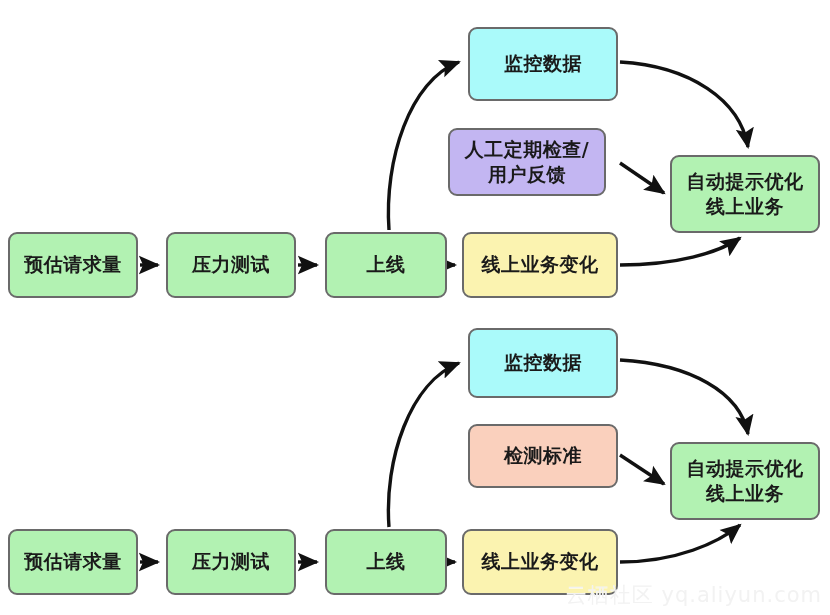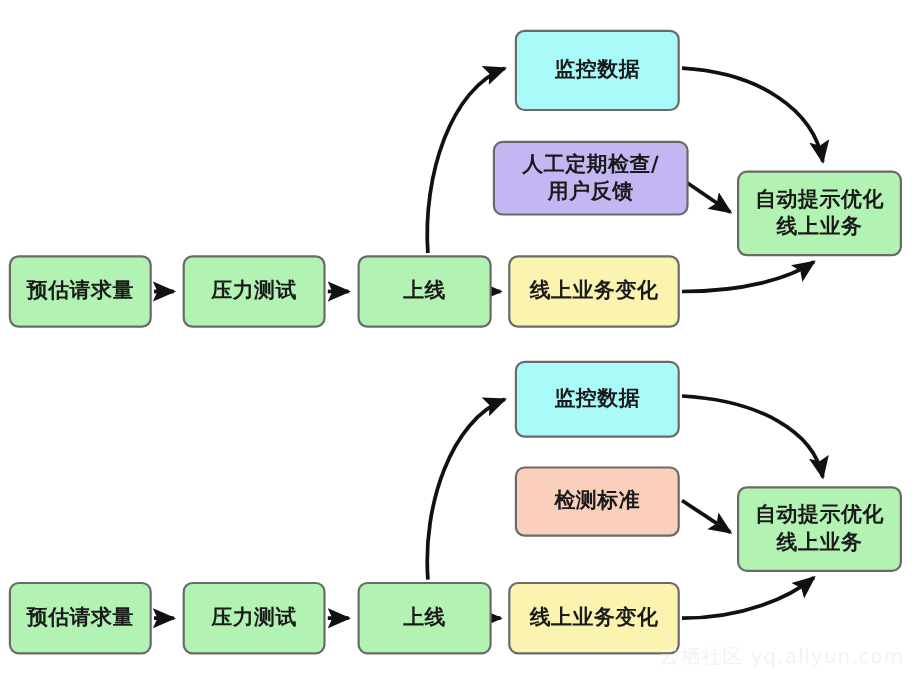--- a/index.html
+++ b/index.html
@@ -42,21 +42,21 @@
     left: 0; top: 0;
     width: 830px;
     height: 615px;
     z-index: 1;
     pointer-events: none;
   }
   .watermark {
     position: absolute;
     right: 8px;
     bottom: 6px;
-    font-size: 18px;
+    font-size: 21px;
     color: #f2f2f2;
     letter-spacing: 1px;
     z-index: 3;
     white-space: nowrap;
     text-shadow: 0 1px 0 rgba(255,255,255,0.6);
   }
 </style>
 </head>
 <body style="background: rgb(255, 255, 255);">
 
@@ -95,21 +95,21 @@
 
     <line x1="620" y1="455" x2="664" y2="484" stroke="#111111" stroke-width="3.4" marker-end="url(#arrowhead)"></line>
 
     <path d="M 620 562 C 676 562 718 543 740 525" fill="none" stroke="#111111" stroke-width="3.4" marker-end="url(#arrowhead)"></path>
   </svg>
 
   <div class="node" style="left: 8px; top: 232px; width: 130px; height: 66px; background: rgb(178, 242, 178); border-color: rgb(106, 106, 106); color: rgb(26, 26, 26);">预估请求量</div>
   <div class="node" style="left: 166px; top: 232px; width: 130px; height: 66px; background: rgb(178, 242, 178); border-color: rgb(106, 106, 106); color: rgb(26, 26, 26);">压力测试</div>
   <div class="node" style="left: 325px; top: 232px; width: 122px; height: 66px; background: rgb(178, 242, 178); border-color: rgb(106, 106, 106); color: rgb(26, 26, 26);">上线</div>
   <div class="node" style="left: 468px; top: 27px; width: 150px; height: 74px; background: rgb(170, 250, 250); border-color: rgb(106, 106, 106); color: rgb(26, 26, 26);">监控数据</div>
-  <div class="node" style="left: 448px; top: 128px; width: 178px; height: 68px; background: rgb(195, 182, 242); border-color: rgb(106, 106, 106); color: rgb(26, 26, 26);">人工定期检查/
+  <div class="node" style="left: 448px; top: 128px; width: 158px; height: 68px; background: rgb(195, 182, 242); border-color: rgb(106, 106, 106); color: rgb(26, 26, 26);">人工定期检查/
 用户反馈</div>
   <div class="node" style="left: 462px; top: 232px; width: 156px; height: 66px; background: rgb(251, 243, 176); border-color: rgb(106, 106, 106); color: rgb(26, 26, 26);">线上业务变化</div>
   <div class="node" style="left: 670px; top: 155px; width: 150px; height: 78px; background: rgb(178, 242, 178); border-color: rgb(106, 106, 106); color: rgb(26, 26, 26);">自动提示优化
 线上业务</div>
 
   <div class="node" style="left: 8px; top: 529px; width: 130px; height: 66px; background: rgb(178, 242, 178); border-color: rgb(106, 106, 106); color: rgb(26, 26, 26);">预估请求量</div>
   <div class="node" style="left: 166px; top: 529px; width: 130px; height: 66px; background: rgb(178, 242, 178); border-color: rgb(106, 106, 106); color: rgb(26, 26, 26);">压力测试</div>
   <div class="node" style="left: 325px; top: 529px; width: 122px; height: 66px; background: rgb(178, 242, 178); border-color: rgb(106, 106, 106); color: rgb(26, 26, 26);">上线</div>
   <div class="node" style="left: 468px; top: 328px; width: 150px; height: 70px; background: rgb(170, 250, 250); border-color: rgb(106, 106, 106); color: rgb(26, 26, 26);">监控数据</div>
   <div class="node" style="left: 468px; top: 424px; width: 150px; height: 64px; background: rgb(250, 208, 189); border-color: rgb(106, 106, 106); color: rgb(26, 26, 26);">检测标准</div>

